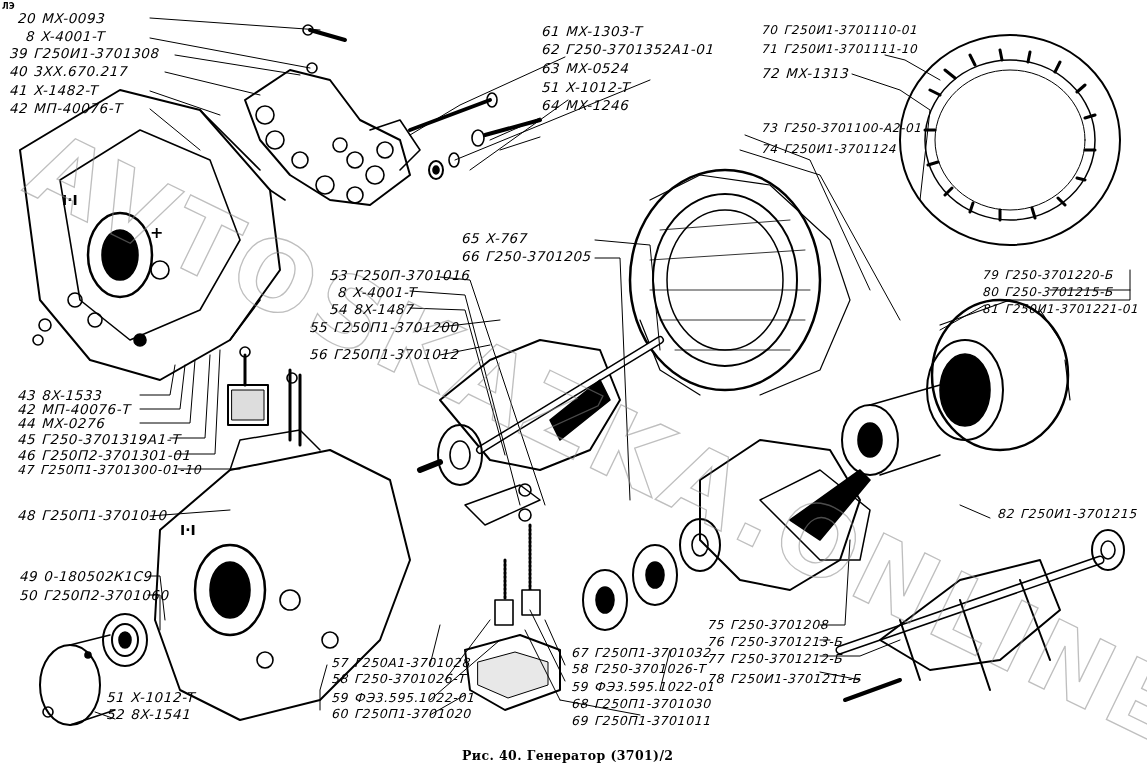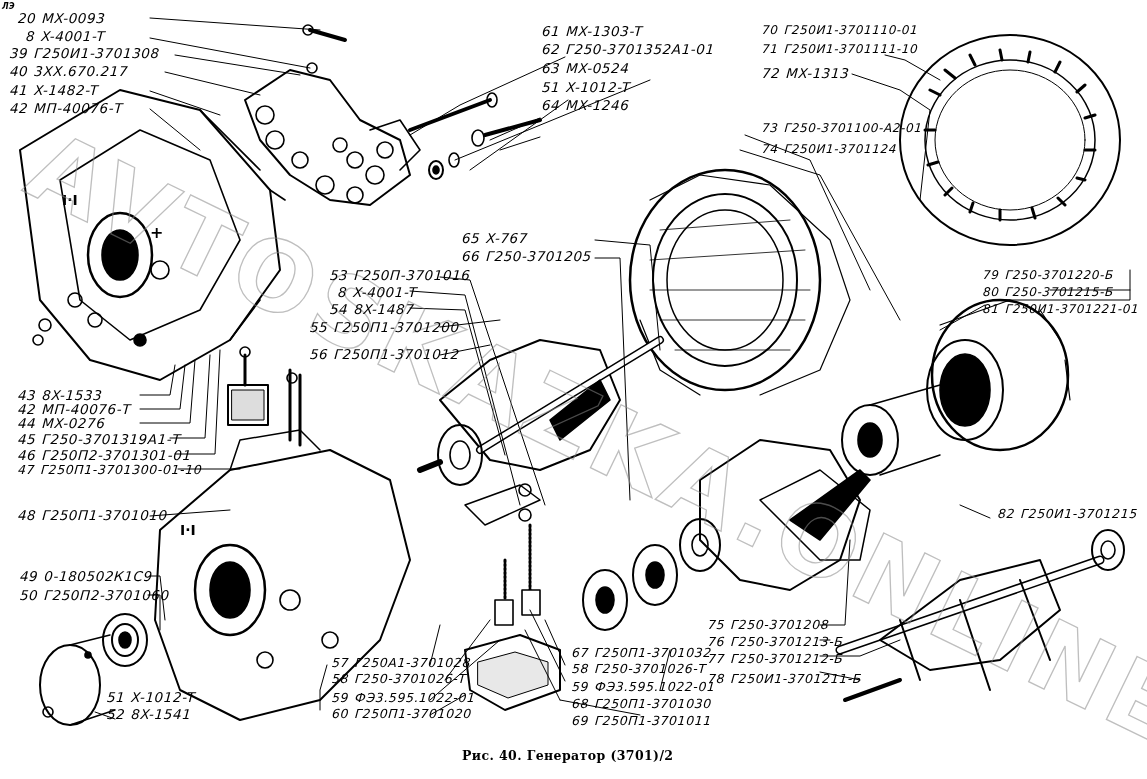--- a/index.html
+++ b/index.html
@@ -1,21 +1,21 @@
 <!DOCTYPE html>
 <html><head>
   <meta charset="utf-8">
   <style>
     html, body { margin: 0; padding: 0; background: #ffffff; }
     body { width: 1147px; height: 779px; position: relative; overflow: hidden; font-family: "DejaVu Sans Mono", monospace; }
     #diagram { position: absolute; left: 0; top: 0; }
     .lbl { position: absolute; font-family: "DejaVu Sans", sans-serif; font-style: italic; font-size: 13.5px; color: #000; white-space: nowrap; letter-spacing: 0.6px; transform: skewX(-4deg); line-height: 15px; }
     .lbl .num { display: inline-block; margin-right: 6px; }
     .caption { position: absolute; left: 462px; top: 748px; font-family: "DejaVu Serif", serif; font-weight: bold; font-size: 12.5px; color: #000; letter-spacing: 0.4px; }
-    .corner { position: absolute; left: 2px; top: 2px; font-family: "DejaVu Sans", sans-serif; font-size: 8px; font-style: italic; font-weight: bold; }
+    .corner { position: absolute; left: 2px; top: 2px; font-family: "DejaVu Sans", sans-serif; font-size: 8px; font-weight: bold; }
     .wm { position: absolute; font-family: "DejaVu Sans", sans-serif; font-weight: bold; font-size: 96px; color: transparent; -webkit-text-stroke: 1.3px #8a8a8a; letter-spacing: 6px; white-space: nowrap; transform-origin: 0 0; pointer-events: none; }
   </style>
 </head>
 <body>
 
 <svg id="diagram" width="1147" height="779" viewBox="0 0 1147 779" xmlns="http://www.w3.org/2000/svg" fill="none" stroke="#000" stroke-width="1.6" stroke-linejoin="round" stroke-linecap="round">
 
   <g>
     <path d="M20 150 L120 90 L200 110 L270 190 L280 270 L230 340 L160 380 L90 360 L40 300 Z" stroke-width="2"></path>
     <path d="M60 180 L140 130 L210 160 L240 240 L200 310 L130 340 L80 300 Z"></path>

